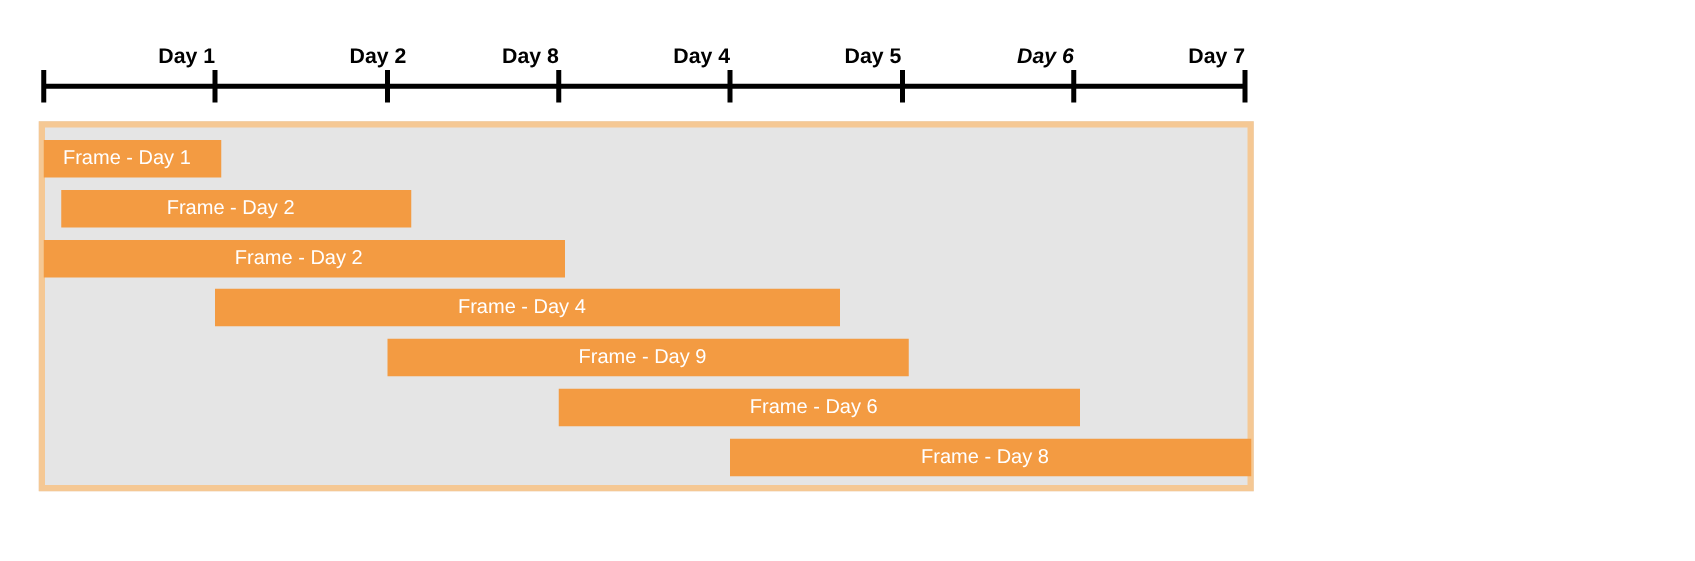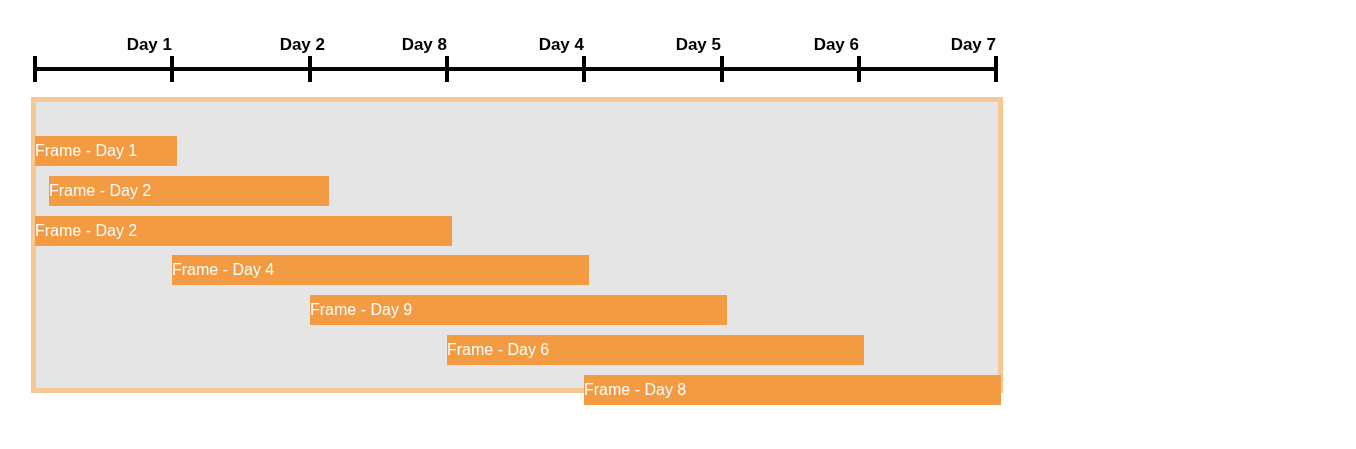--- a/index.html
+++ b/index.html
@@ -60,23 +60,22 @@
     background: var(--container-fill);
     border: 5px solid var(--container-border);
   }
   .bar {
     position: absolute;
     height: 30px;
     box-sizing: border-box;
     background: var(--bar-fill);
     display: flex;
     align-items: center;
-    justify-content: flex-start;
+    justify-content: center;
     padding-right: 9px;
-    margin-top: 24px;
   }
   .bar-label {
     color: var(--bar-text);
     font-size: 16px;
     white-space: nowrap;
   }
 </style>
 </head>
 <body>
 
@@ -92,36 +91,36 @@
         <div class="tick" style="left: 720px;"></div>
         <div class="tick" style="left: 857px;"></div>
         <div class="tick" style="left: 994px;"></div>
       </div>
     <div id="day-labels">
         <div class="day-label" style="left: 35px; width: 137px;">Day 1</div>
         <div class="day-label" style="left: 188px; width: 137px;">Day 2</div>
         <div class="day-label" style="left: 310px; width: 137px;">Day 8</div>
         <div class="day-label" style="left: 447px; width: 137px;">Day 4</div>
         <div class="day-label" style="left: 584px; width: 137px;">Day 5</div>
-        <div class="day-label" style="left: 722px; width: 137px;">Day 6</div>
+        <div class="day-label" style="left: 722px; width: 137px; font-style: italic;">Day 6</div>
         <div class="day-label" style="left: 859px; width: 137px;">Day 7</div>
       </div>
   </div>
   <div class="frame-container"></div>
   <div id="bars">
       <div class="bar" style="left: 35px; width: 142px; top: 112px;">
         <span class="bar-label">Frame - Day 1</span>
       </div>
       <div class="bar" style="left: 49px; width: 280px; top: 152px;">
         <span class="bar-label">Frame - Day 2</span>
       </div>
       <div class="bar" style="left: 35px; width: 417px; top: 192px;">
         <span class="bar-label">Frame - Day 2</span>
       </div>
-      <div class="bar" style="left: 172px; width: 417px; top: 231px;">
+      <div class="bar" style="left: 172px; width: 500px; top: 231px;">
         <span class="bar-label">Frame - Day 4</span>
       </div>
       <div class="bar" style="left: 310px; width: 417px; top: 271px;">
         <span class="bar-label">Frame - Day 9</span>
       </div>
       <div class="bar" style="left: 447px; width: 417px; top: 311px;">
         <span class="bar-label">Frame - Day 6</span>
       </div>
       <div class="bar" style="left: 584px; width: 417px; top: 351px;">
         <span class="bar-label">Frame - Day 8</span>

